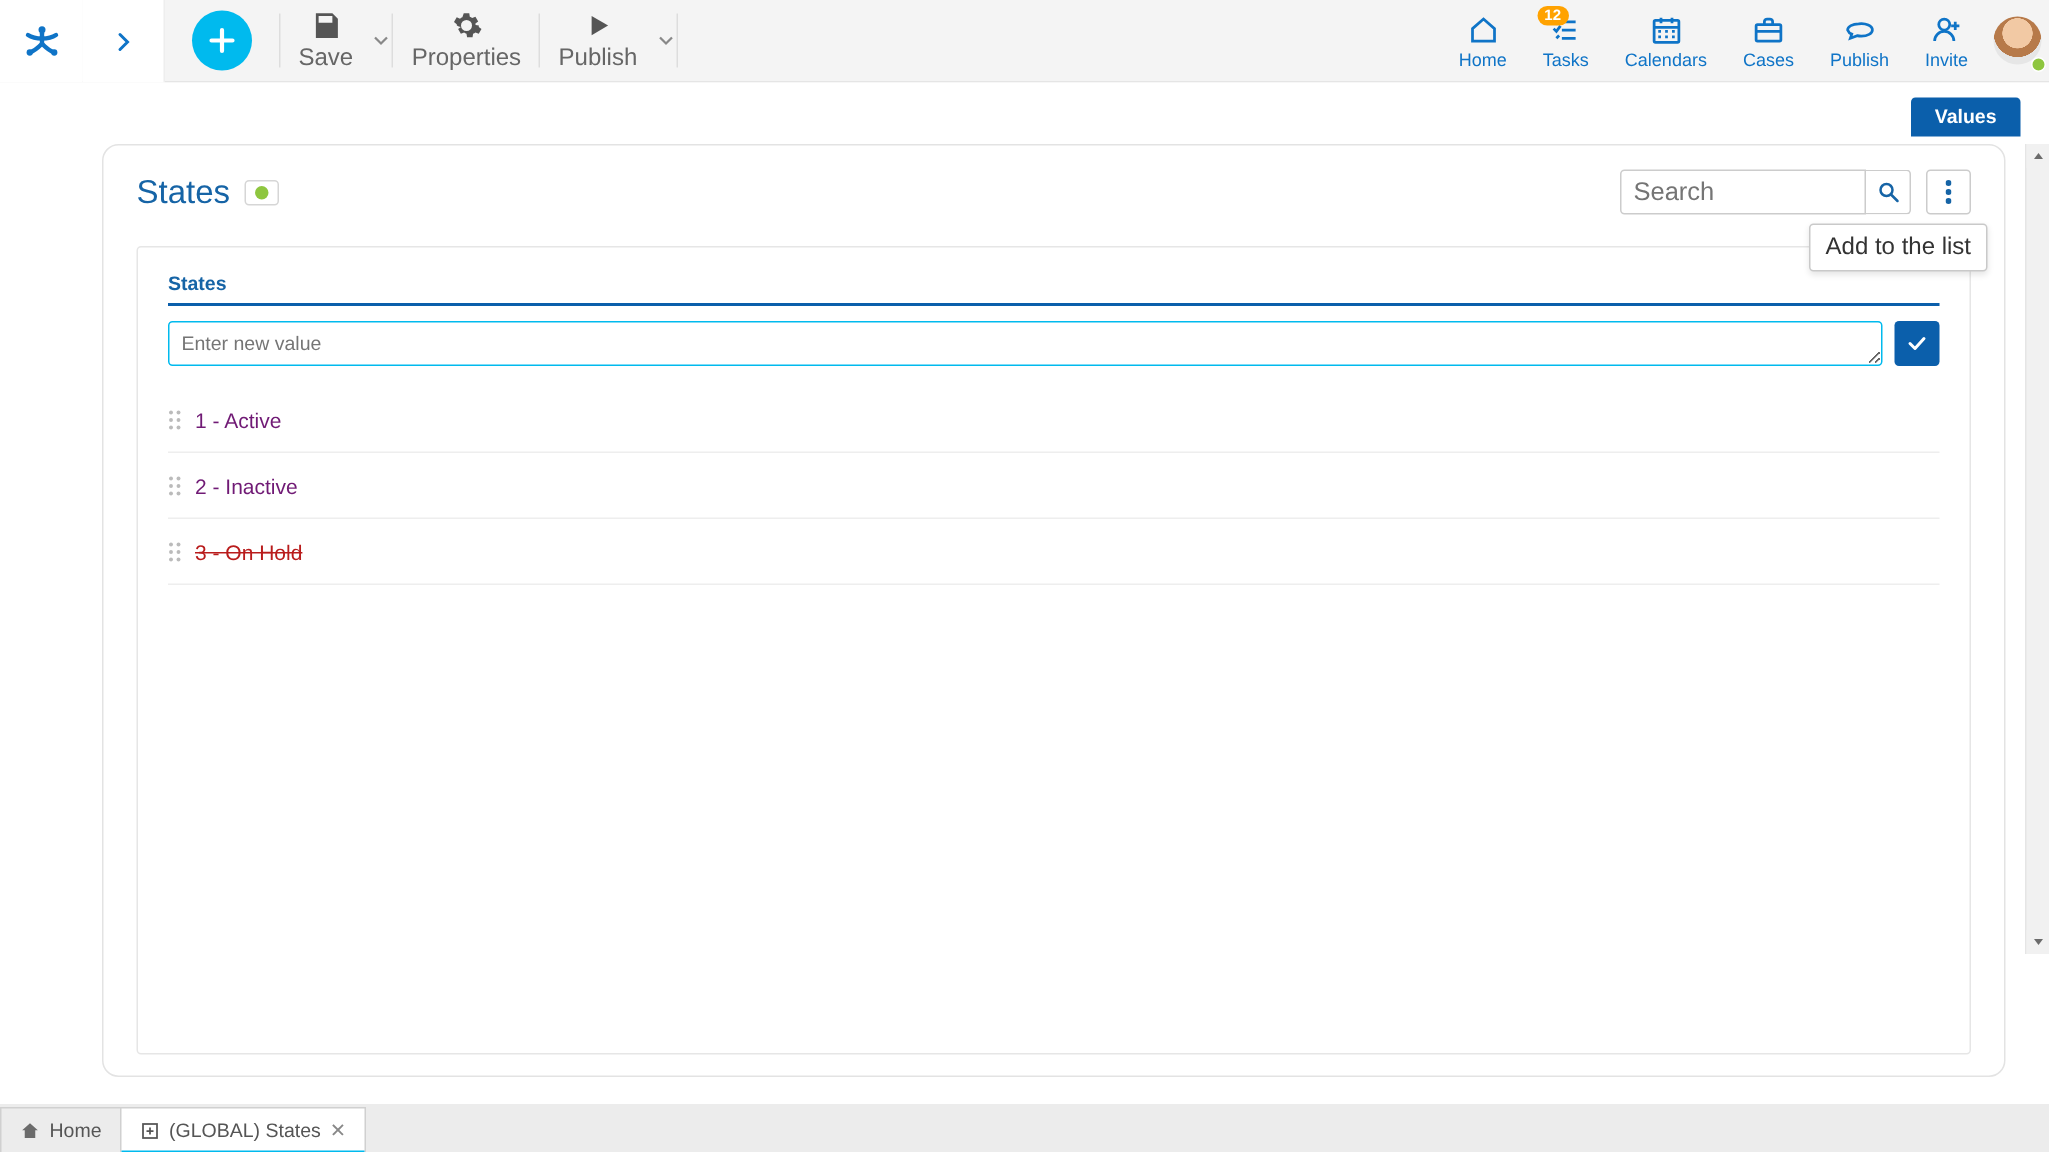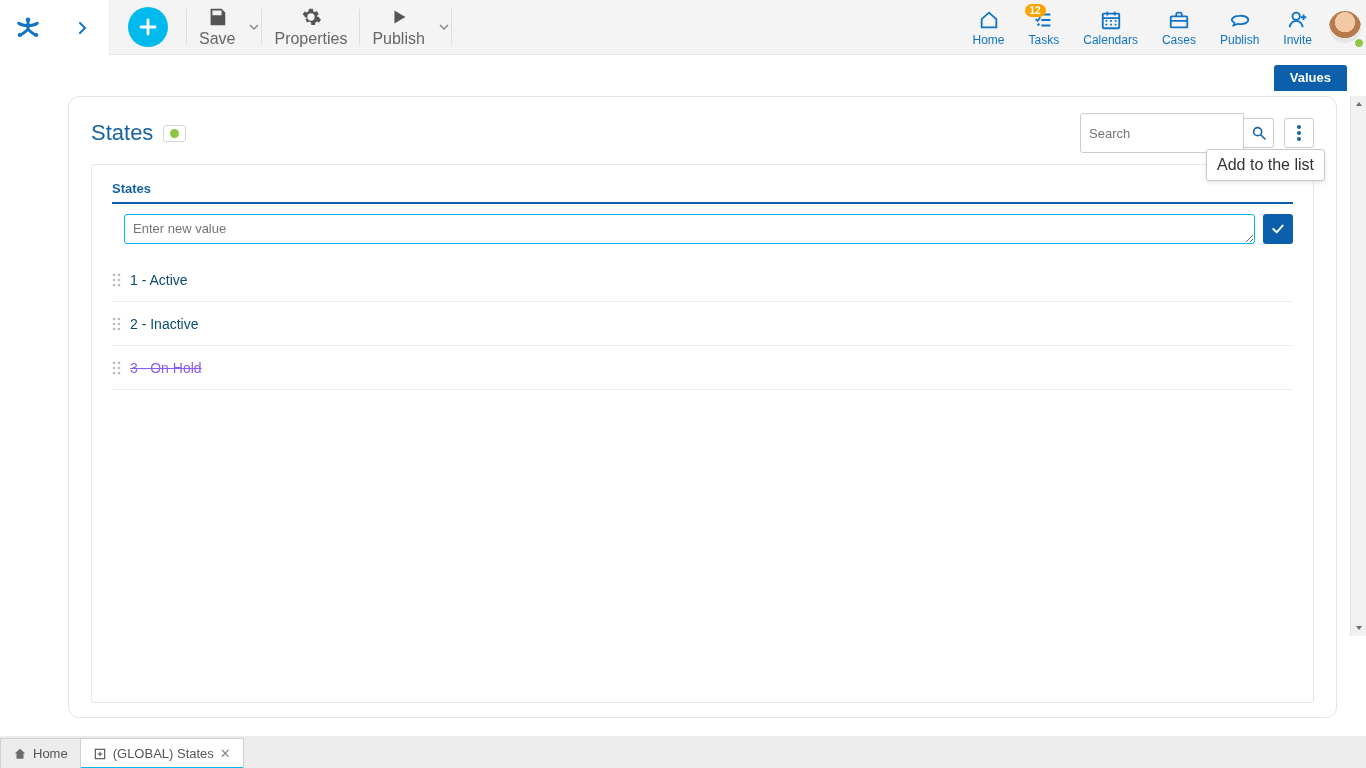--- a/index.html
+++ b/index.html
@@ -79,62 +79,62 @@
     display:flex; align-items:center; padding:16px 22px 6px 22px;
   }
   .hdr-title { color:#1664a6; font-size:22px; font-weight:400; }
   .status-chip {
     border:1px solid #d6d6d6; border-radius:3px; padding:3px 6px; margin-left:10px;
     display:flex; align-items:center;
   }
   .status-dot { width:9px;height:9px;border-radius:50%;background:#8ec63f;}
   .hdr-spacer { flex:1; }
   .search-box {
-    border:1px solid #ccc; border-radius:3px; height:40px; width:164px;
-    padding:0 8px; font-size:13px; color:#b91c1c;
+    border:1px solid #ccc; border-radius:3px; height:30px; width:164px;
+    padding:0 8px; font-size:17px; color:#b91c1c;
   }
   .search-btn {
     border:1px solid #ccc; border-left:none; border-radius:0 3px 3px 0; height:30px; width:30px;
     display:flex;align-items:center;justify-content:center; color:#1664a6; margin-right:10px;
   }
   .more-btn {
     border:1px solid #ccc; border-radius:3px; height:30px; width:30px;
     display:flex;align-items:center;justify-content:center; color:#1664a6;
   }
   .inner-card {
     position:absolute; left:22px; right:22px; top:67px; bottom:14px;
     border:1px solid #e6e6e6; border-radius:3px; padding:16px 20px 10px 20px;
   }
   .section-label {
     color:#1664a6; font-size:13px; font-weight:600; padding-bottom:6px; border-bottom:2px solid #0b5fab;
   }
   .input-row {
-    display:flex; align-items:center; margin-top:10px; gap:8px;margin-left:12px;
+    display:flex; align-items:center; margin-top:10px; gap:8px;
   }
   .new-val-input {
     flex:1; height:30px; border:1px solid #00baee; border-radius:3px;
     padding:4px 8px; font-size:13px; color:#333; resize:both; overflow:auto;
     font-family: inherit; line-height:20px;
   }
   .confirm-btn {
     height:30px; width:30px; background:#0b5fab; color:#fff; border-radius:3px;
     display:flex;align-items:center;justify-content:center;
   }
   .tooltip {
     position:absolute; top:-16px; right:-12px;
     background:#fff; border:1px solid #c9c9c9; border-radius:3px;
     padding:6px 10px; font-size:16px; color:#333;
     box-shadow:0 2px 4px rgba(0,0,0,0.1);
   }
   .list { margin-top:14px; }
   .list-row {
     display:flex; align-items:center; height:44px; border-bottom:1px solid #eee;
-    font-size:14px; color:#0c4a6e;
-  }
-  .list-row.struck { color:#8b5cf6; text-decoration:line-through;text-align:center; }
+    font-size:14px; color:#701a75;
+  }
+  .list-row.struck { color:#b91c1c; text-decoration:line-through;text-align:center; }
   .grip { margin-right:8px; color:#bbb; display:flex; }
   .grip svg { display:block;}
 
   
   .sb-track {
     position:absolute; right:0; top:41px; bottom:100px; width:16px; background:#f1f1f1;
     border-left:1px solid #e5e5e5;
   }
   .sb-arrow-up, .sb-arrow-dn {
     position:absolute; left:0; width:16px; height:16px; display:flex;align-items:center;justify-content:center;

